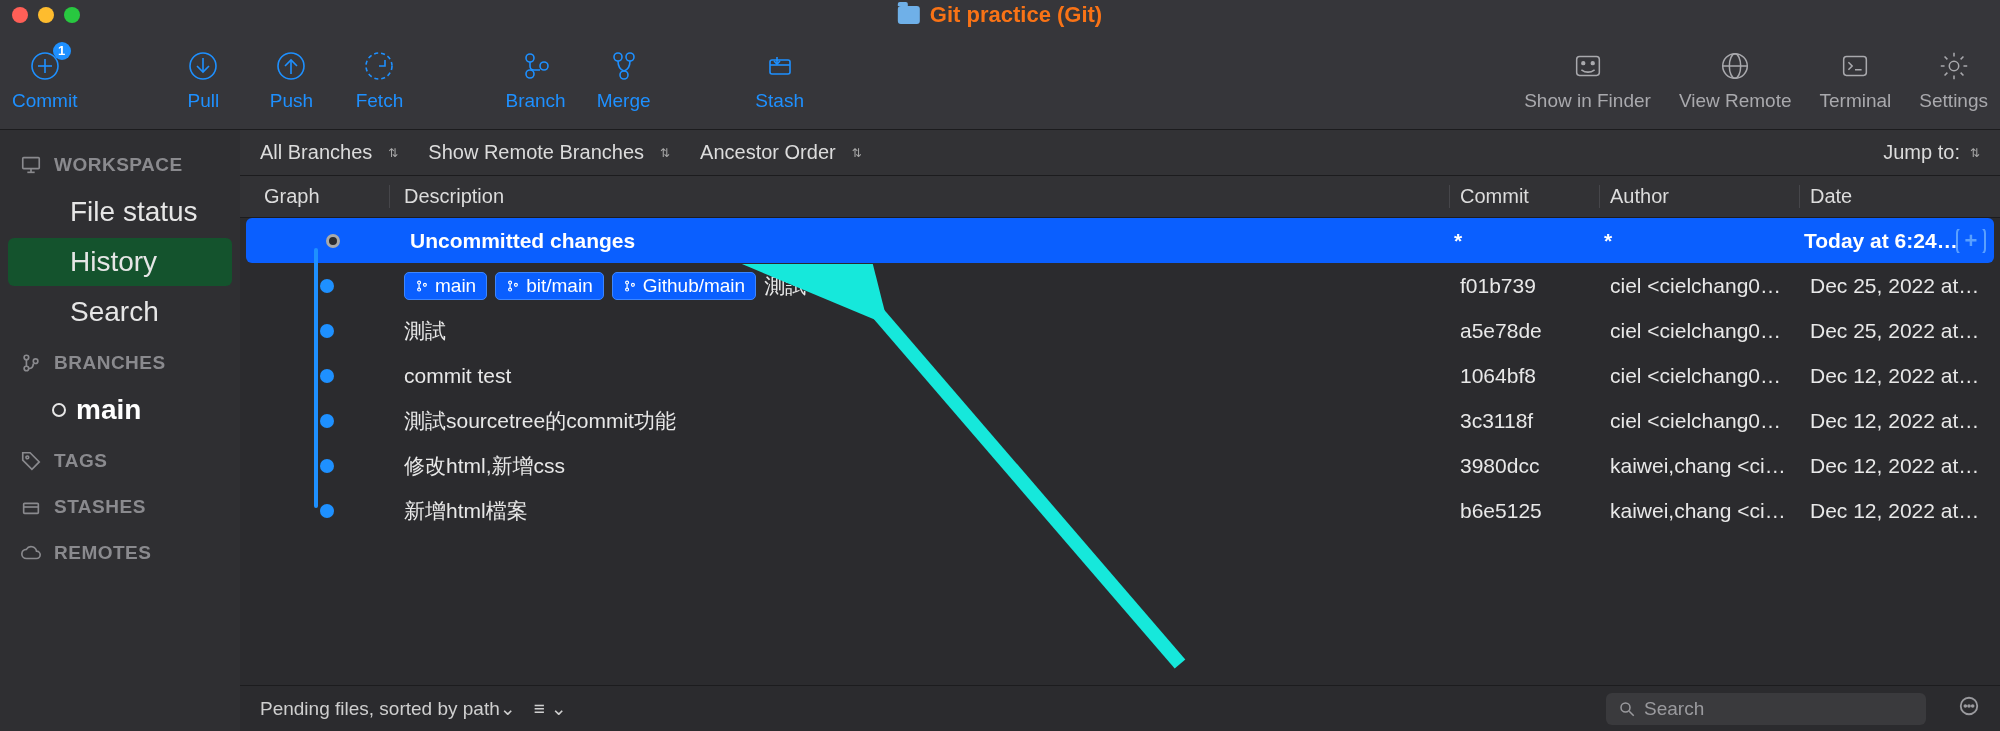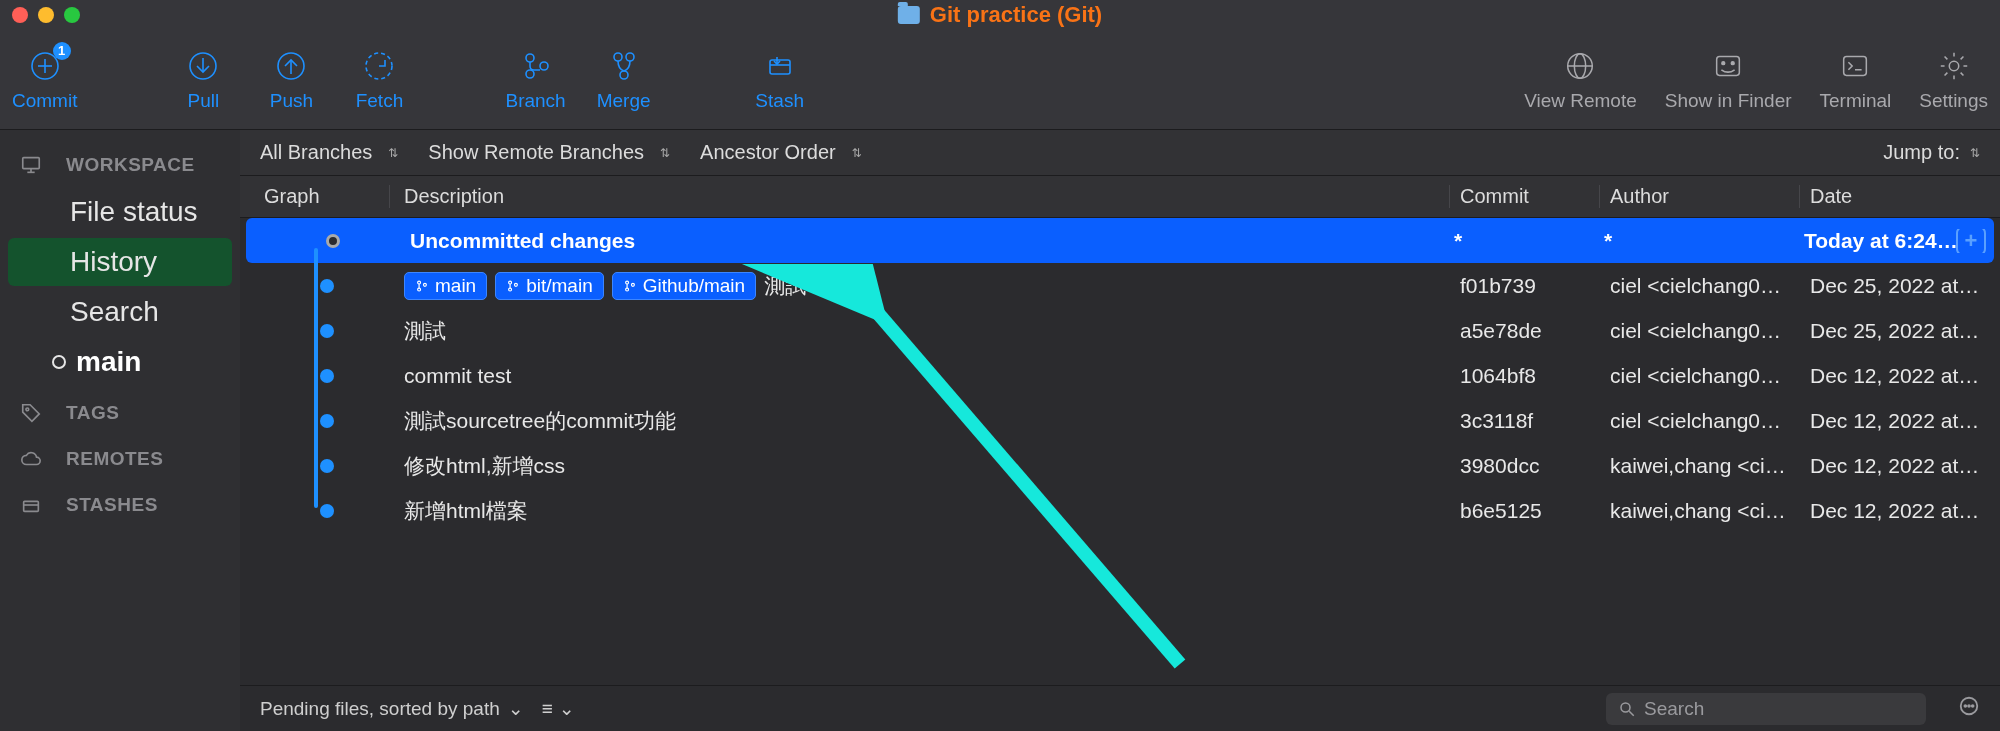--- a/index.html
+++ b/index.html
@@ -23,21 +23,21 @@
   .tool { display: flex; flex-direction: column; align-items: center; gap: 6px; color: #a9a9ad; font-size: 19px; cursor: pointer; min-width: 60px; }
   .tool.primary { color: #1e90ff; }
   .tool .ico { width: 36px; height: 36px; display: flex; align-items: center; justify-content: center; position: relative; }
   .tool svg { stroke: currentColor; fill: none; stroke-width: 1.6; }
   .tool .badge { position: absolute; top: -6px; right: -8px; background: #1e90ff; color: #fff; font-size: 13px; min-width: 18px; height: 18px; border-radius: 9px; display: flex; align-items: center; justify-content: center; padding: 0 4px; font-weight: 600; }
   .tool-spacer { width: 40px; }
 
   
   .body { display: flex; height: calc(731px - 130px); }
   .sidebar { width: 240px; background: #2f2f32; padding-top: 10px; font-size: 20px; }
-  .side-section { color: #8a8a8e; font-weight: 700; letter-spacing: 0.5px; padding: 14px 12px 10px 20px; display: flex; align-items: center; gap: 24px; font-size: 19px; }
+  .side-section { color: #8a8a8e; font-weight: 700; letter-spacing: 0.5px; padding: 14px 12px 10px 20px; display: flex; align-items: center; gap: 12px; font-size: 19px; }
   .side-section svg { stroke: #8a8a8e; fill: none; stroke-width: 1.8; }
   .side-item { padding: 8px 12px 8px 62px; color: #e6e6e6; cursor: pointer; border-radius: 6px; margin: 2px 8px; font-size: 28px; }
   .side-item.selected { background: #14532d; }
   .side-item.branch { padding-left: 44px; display: flex; align-items: center; gap: 10px; font-weight: 700; color: #fff; }
   .side-item.branch .dot { width: 14px; height: 14px; border: 2.5px solid #e6e6e6; border-radius: 50%; }
 
   
   .main { flex: 1; display: flex; flex-direction: column; background: #2b2b2e; position: relative; }
   .filterbar { height: 46px; display: flex; align-items: center; gap: 30px; padding: 0 20px; background: #323235; border-bottom: 1px solid #1c1c1e; font-size: 20px; color: #dcdcdc; }
   .filterbar .dd { display: flex; align-items: center; gap: 16px; cursor: pointer; }
@@ -171,37 +171,37 @@
             <polyline points="12,13 15,16 18,13"></polyline>
           </svg>
         </div>
       <span>Stash</span>
     </div>
   </div>
   <div class="tool-group-right">
     <div class="tool">
       <div class="ico">
           <svg width="34" height="34" viewBox="0 0 36 36">
-            <circle cx="18" cy="18" r="13"></circle>
-            <ellipse cx="18" cy="18" rx="6" ry="13"></ellipse>
-            <line x1="5" y1="18" x2="31" y2="18"></line>
-          </svg>
-        </div>
-      <span>View Remote</span>
-    </div>
-    <div class="tool">
-      <div class="ico">
-          <svg width="34" height="34" viewBox="0 0 36 36">
             <rect x="6" y="8" width="24" height="20" rx="3"></rect>
             <circle cx="13" cy="15" r="1.5" fill="currentColor"></circle>
             <circle cx="23" cy="15" r="1.5" fill="currentColor"></circle>
             <path d="M11 22 q7 5 14 0"></path>
           </svg>
         </div>
       <span>Show in Finder</span>
+    </div>
+    <div class="tool">
+      <div class="ico">
+          <svg width="34" height="34" viewBox="0 0 36 36">
+            <circle cx="18" cy="18" r="13"></circle>
+            <ellipse cx="18" cy="18" rx="6" ry="13"></ellipse>
+            <line x1="5" y1="18" x2="31" y2="18"></line>
+          </svg>
+        </div>
+      <span>View Remote</span>
     </div>
     <div class="tool">
       <div class="ico">
           <svg width="34" height="34" viewBox="0 0 36 36">
             <rect x="6" y="8" width="24" height="20" rx="3"></rect>
             <polyline points="11,14 15,18 11,22"></polyline>
             <line x1="18" y1="22" x2="25" y2="22"></line>
           </svg>
         </div>
       <span>Terminal</span>
@@ -225,46 +225,56 @@
           <rect x="3" y="4" width="18" height="12" rx="1"></rect>
           <line x1="8" y1="20" x2="16" y2="20"></line>
           <line x1="12" y1="16" x2="12" y2="20"></line>
         </svg>
       <span>WORKSPACE</span>
     </div>
     <div class="side-item">File status</div>
     <div class="side-item selected">History</div>
     <div class="side-item">Search</div>
 
+    <div class="side-section">
+      <svg width="22" height="22" viewBox="0 0 24 24">
+          <circle cx="7" cy="6" r="2.5"></circle>
+          <circle cx="7" cy="18" r="2.5"></circle>
+          <circle cx="17" cy="10" r="2.5"></circle>
+          <path d="M7 8.5v7"></path>
+          <path d="M9.5 18q5 0 5-5.5"></path>
+        </svg>
+      <span>BRANCHES</span>
+    </div>
     <div class="side-item branch">
       <span class="dot"></span>
       <span>main</span>
     </div>
 
     <div class="side-section">
       <svg width="22" height="22" viewBox="0 0 24 24">
           <path d="M3 3h8l10 10-8 8L3 11z"></path>
           <circle cx="8" cy="8" r="1.5"></circle>
         </svg>
       <span>TAGS</span>
     </div>
 
     <div class="side-section">
       <svg width="22" height="22" viewBox="0 0 24 24">
-          <path d="M7 18a5 5 0 010-10 6 6 0 0111 2 4 4 0 010 8H7z"></path>
-        </svg>
-      <span>REMOTES</span>
-    </div>
-
-    <div class="side-section">
-      <svg width="22" height="22" viewBox="0 0 24 24">
           <rect x="4" y="8" width="16" height="11" rx="1"></rect>
           <line x1="4" y1="12" x2="20" y2="12"></line>
         </svg>
       <span>STASHES</span>
+    </div>
+
+    <div class="side-section">
+      <svg width="22" height="22" viewBox="0 0 24 24">
+          <path d="M7 18a5 5 0 010-10 6 6 0 0111 2 4 4 0 010 8H7z"></path>
+        </svg>
+      <span>REMOTES</span>
     </div>
   </div>
 
   <div class="main">
     <div class="filterbar">
       <div class="dd">
         <span>All Branches</span>
         <span class="chevud">⇅</span>
       </div>
       <div class="dd">
@@ -395,21 +405,21 @@
         <defs>
             <marker id="ah" markerWidth="12" markerHeight="12" refX="2" refY="6" orient="auto">
               <path d="M12,0 L0,6 L12,12 z" fill="#16e8db"></path>
             </marker>
           </defs>
         <line x1="540" y1="400" x2="230" y2="40" stroke="#16e8db" stroke-width="14" marker-end="url(#ah)"></line>
       </svg>
     </div>
 
     <div class="bottombar">
-      <div style="display:flex;align-items:center;gap:8px;">
+      <div style="display:flex;align-items:center;">
         <span>Pending files, sorted by path</span>
         <span>⌄</span>
       </div>
       <div style="display:flex;align-items:center;gap:6px;">
         <span>≡</span>
         <span>⌄</span>
       </div>
       <div class="search">
         <svg width="18" height="18" viewBox="0 0 24 24" stroke="#9a9a9e" fill="none" stroke-width="2">
             <circle cx="10" cy="10" r="6"></circle>

